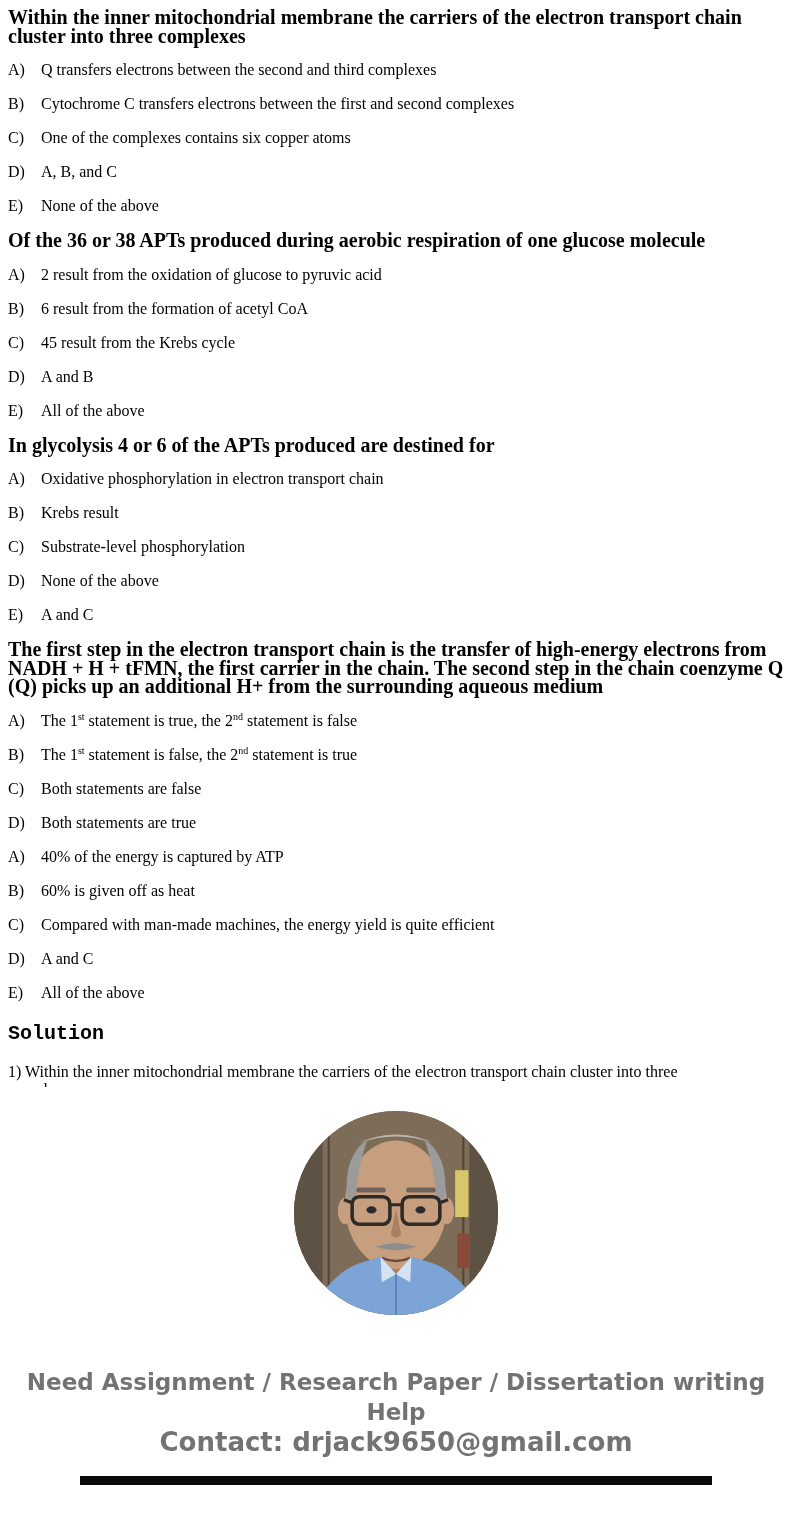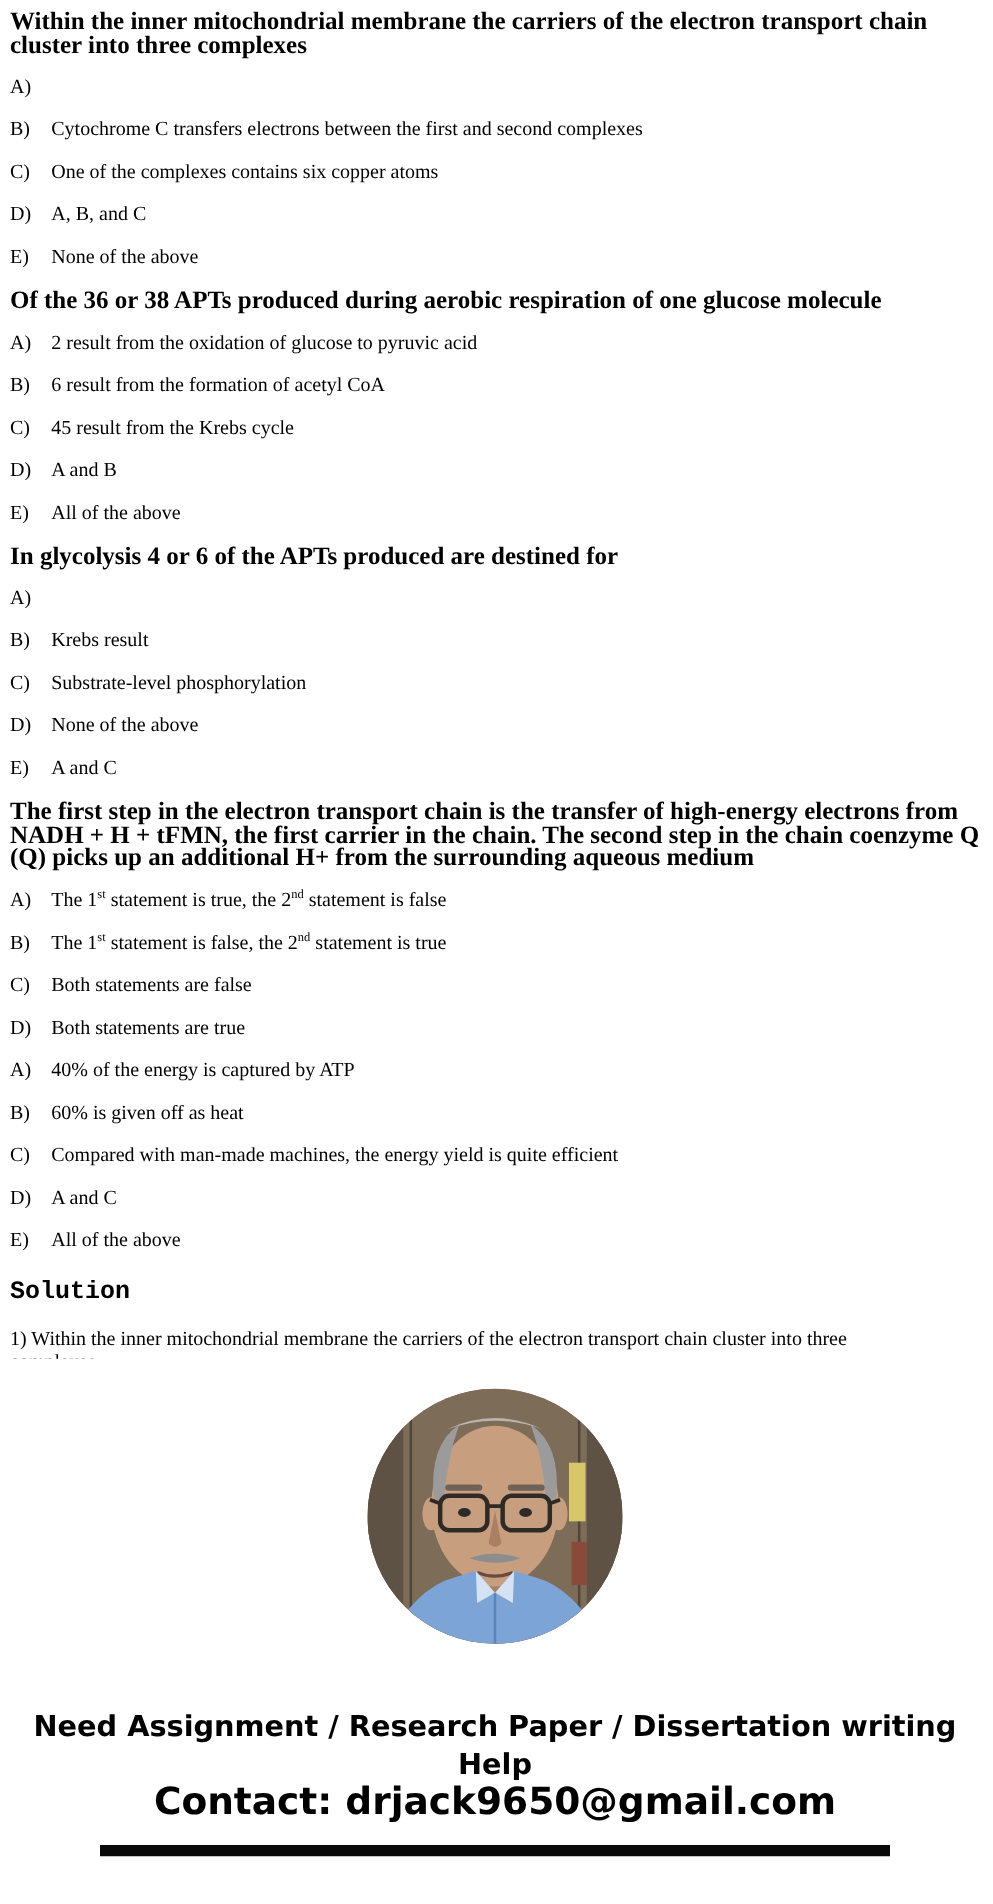--- a/index.html
+++ b/index.html
@@ -57,50 +57,51 @@
     overflow: hidden;
     background: var(--av-bg, #7d6c58);
   }
   .avatar svg { display: block; }
 
   .footer {
     margin-top: 52px;
     text-align: center;
     font-family: "DejaVu Sans", sans-serif;
     font-weight: bold;
-    color: #000000;
+    color: #737373;
   }
   .footer-line1 {
     font-size: 23px;
     line-height: 30px;
     max-width: 740px;
     margin: 0 auto;
   }
   .footer-line2 {
-    font-size: 30px;
+    font-size: 26px;
     line-height: 30px;
     margin: 0;
   }
   .bottom-bar {
     width: 632px;
     height: 9px;
     margin: 19px auto 0 auto;
     background: var(--bar-color, #0a0a0a);
   }
 </style>
 </head>
 <body>
 
 <main class="doc">
 
   <div id="questions">
       <section class="question-block">
         <p class="q-text">Within the inner mitochondrial membrane the carriers of the electron transport chain cluster into three complexes</p>
         <p class="option-row">
           <span class="option-letter">A)</span>
+          <span class="option-text">Q transfers electrons between the second and third complexes</span>
         </p>
         <p class="option-row">
           <span class="option-letter">B)</span>
           <span class="option-text">Cytochrome C transfers electrons between the first and second complexes</span>
         </p>
         <p class="option-row">
           <span class="option-letter">C)</span>
           <span class="option-text">One of the complexes contains six copper atoms</span>
         </p>
         <p class="option-row">
@@ -132,20 +133,21 @@
         </p>
         <p class="option-row">
           <span class="option-letter">E)</span>
           <span class="option-text">All of the above</span>
         </p>
       </section>
       <section class="question-block">
         <p class="q-text">In glycolysis 4 or 6 of the APTs produced are destined for</p>
         <p class="option-row">
           <span class="option-letter">A)</span>
+          <span class="option-text">Oxidative phosphorylation in electron transport chain</span>
         </p>
         <p class="option-row">
           <span class="option-letter">B)</span>
           <span class="option-text">Krebs result</span>
         </p>
         <p class="option-row">
           <span class="option-letter">C)</span>
           <span class="option-text">Substrate-level phosphorylation</span>
         </p>
         <p class="option-row">

